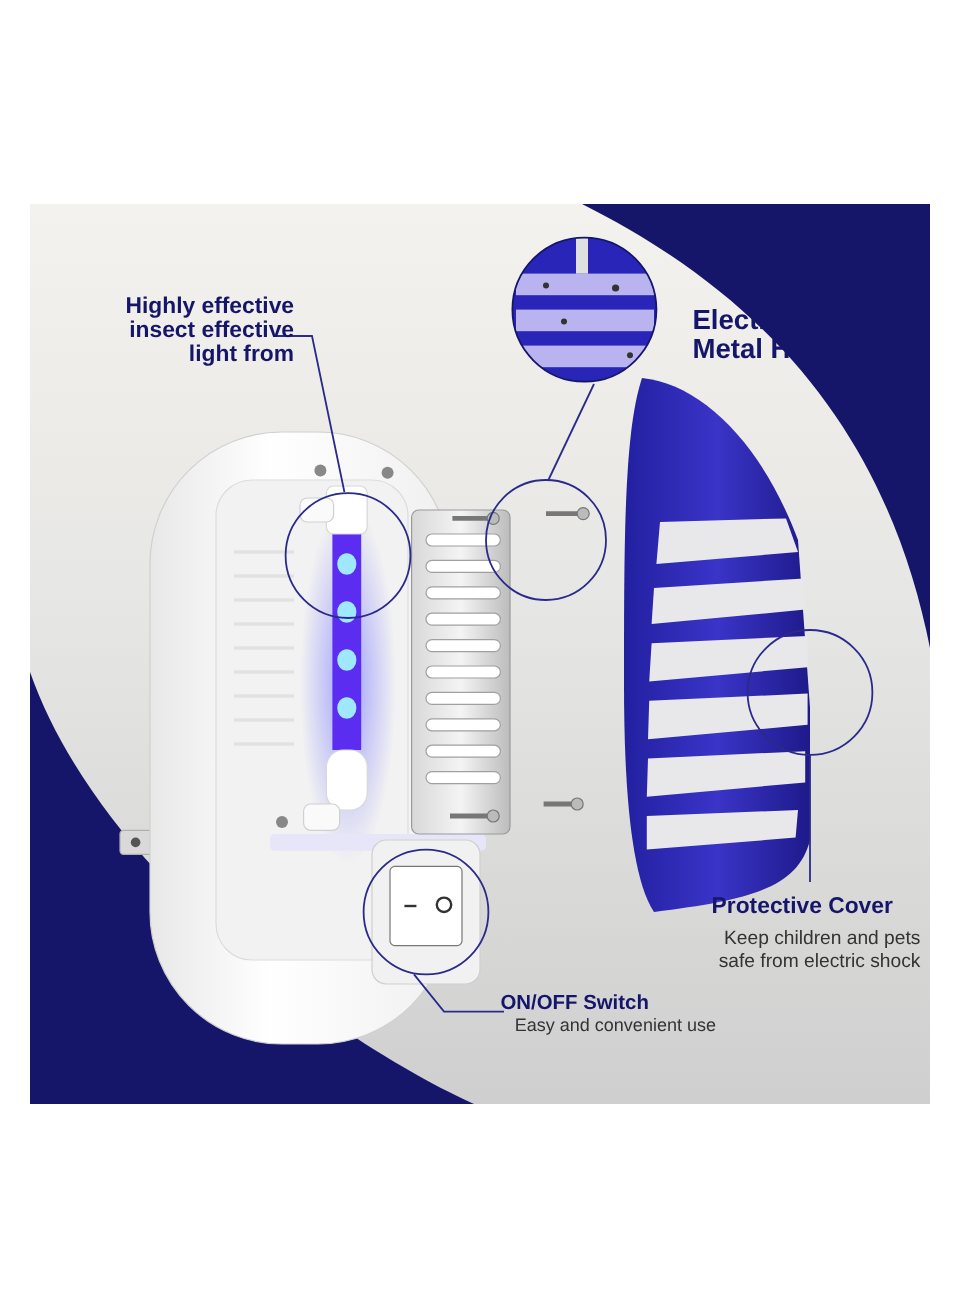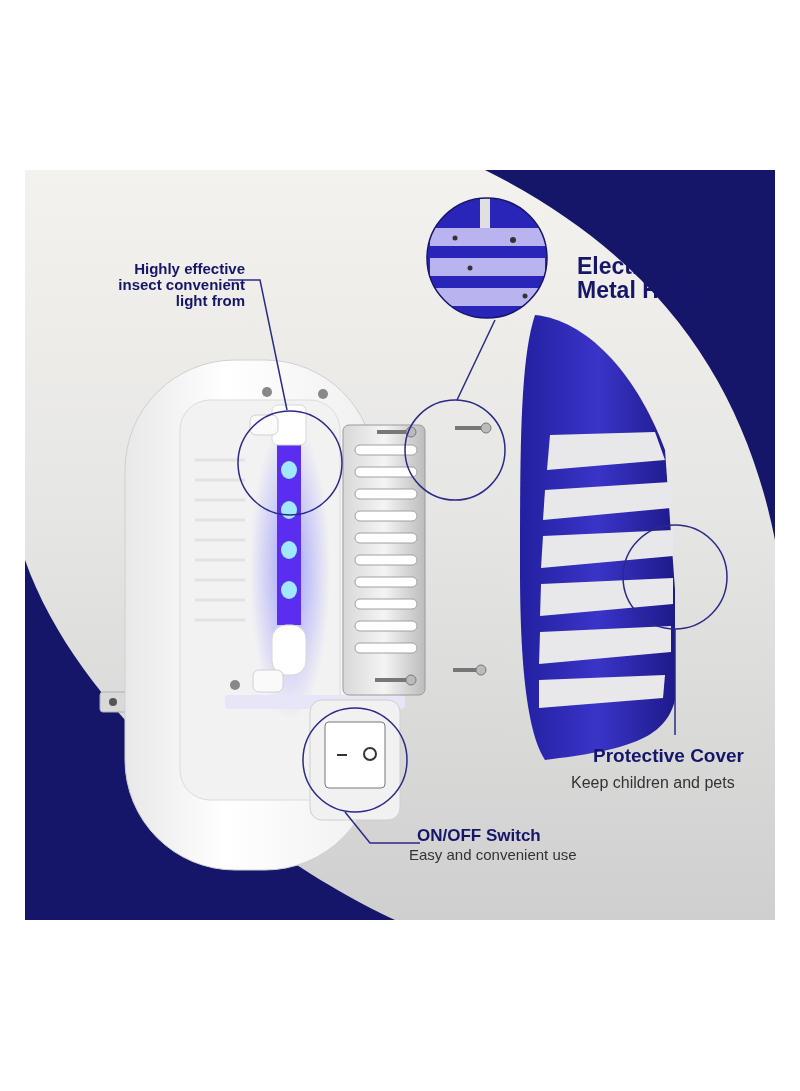--- a/index.html
+++ b/index.html
@@ -2,26 +2,26 @@
 <html><head>
 <meta charset="utf-8">
 <style>
   html, body { margin: 0; padding: 0; background: #ffffff; }
   body { width: 800px; height: 1091px; position: relative; overflow: hidden; font-family: "Liberation Sans", sans-serif; }
   .panel { position: absolute; left: 25px; top: 170px; width: 750px; height: 750px; overflow: hidden;
            background: linear-gradient(180deg, #f4f2ee 0%, #e6e6e4 45%, #cfcfcf 100%); }
   .panel svg.bg { position: absolute; left: 0; top: 0; }
   .label { position: absolute; color: #15166a; font-weight: bold; line-height: 1.05; }
   .sub { position: absolute; color: #333333; font-size: 16px; line-height: 1.2; }
-  .lbl-light { left: 30px; top: 76px; width: 190px; text-align: right; font-size: 15px; margin-top: 15px; }
+  .lbl-light { left: 30px; top: 76px; width: 190px; text-align: right; font-size: 19px; }
   .lbl-plate { left: 552px; top: 84px; font-size: 23px; }
   .lbl-cover { left: 568px; top: 576px; font-size: 19px; }
-  .sub-cover { left: 546px; top: 603px; width: 196px; text-align: left; font-size: 16px; }
+  .sub-cover { left: 546px; top: 603px; width: 196px; text-align: right; font-size: 16px; }
   .lbl-switch { left: 392px; top: 657px; font-size: 17px; }
-  .sub-switch { left: 384px; top: 676px; font-size: 15px; }
+  .sub-switch { left: 404px; top: 676px; font-size: 15px; }
   .product { position: absolute; left: 0; top: 0; }
 </style>
 </head>
 <body>
 
 <div class="panel">
   <svg class="bg" width="750" height="750" viewBox="0 0 750 750">
 
     <path d="M460 0 L750 0 L750 370 C720 220 640 90 460 0 Z" fill="#15166a"></path>
 
@@ -168,29 +168,30 @@
       <circle cx="650" cy="407" r="52"></circle>
       <line x1="650" y1="459" x2="650" y2="565"></line>
 
       <circle cx="330" cy="590" r="52"></circle>
       <polyline points="320,642 345,673 395,673"></polyline>
     </g>
   </svg>
 
   <div class="label lbl-light">
     <div>Highly effective</div>
-    <div>insect convenient</div>
+    <div>insect effective</div>
     <div>light from</div>
   </div>
 
   <div class="label lbl-plate">
     <div>Electric</div>
     <div>Metal Highly</div>
   </div>
 
   <div class="label lbl-cover">Protective Cover</div>
   <div class="sub sub-cover">
     <div>Keep children and pets</div>
+    <div>safe from electric shock</div>
   </div>
 
   <div class="label lbl-switch">ON/OFF Switch</div>
   <div class="sub sub-switch">Easy and convenient use</div>
 </div>
 
 </body></html>

